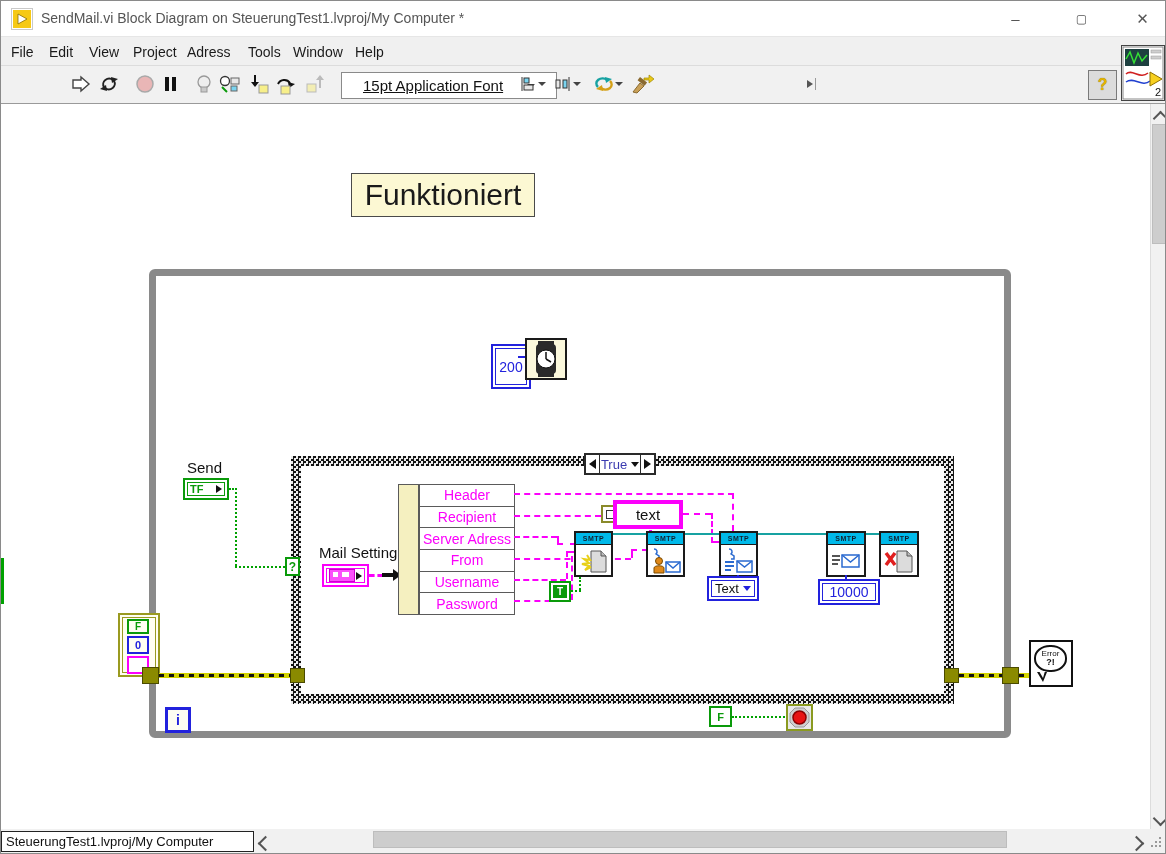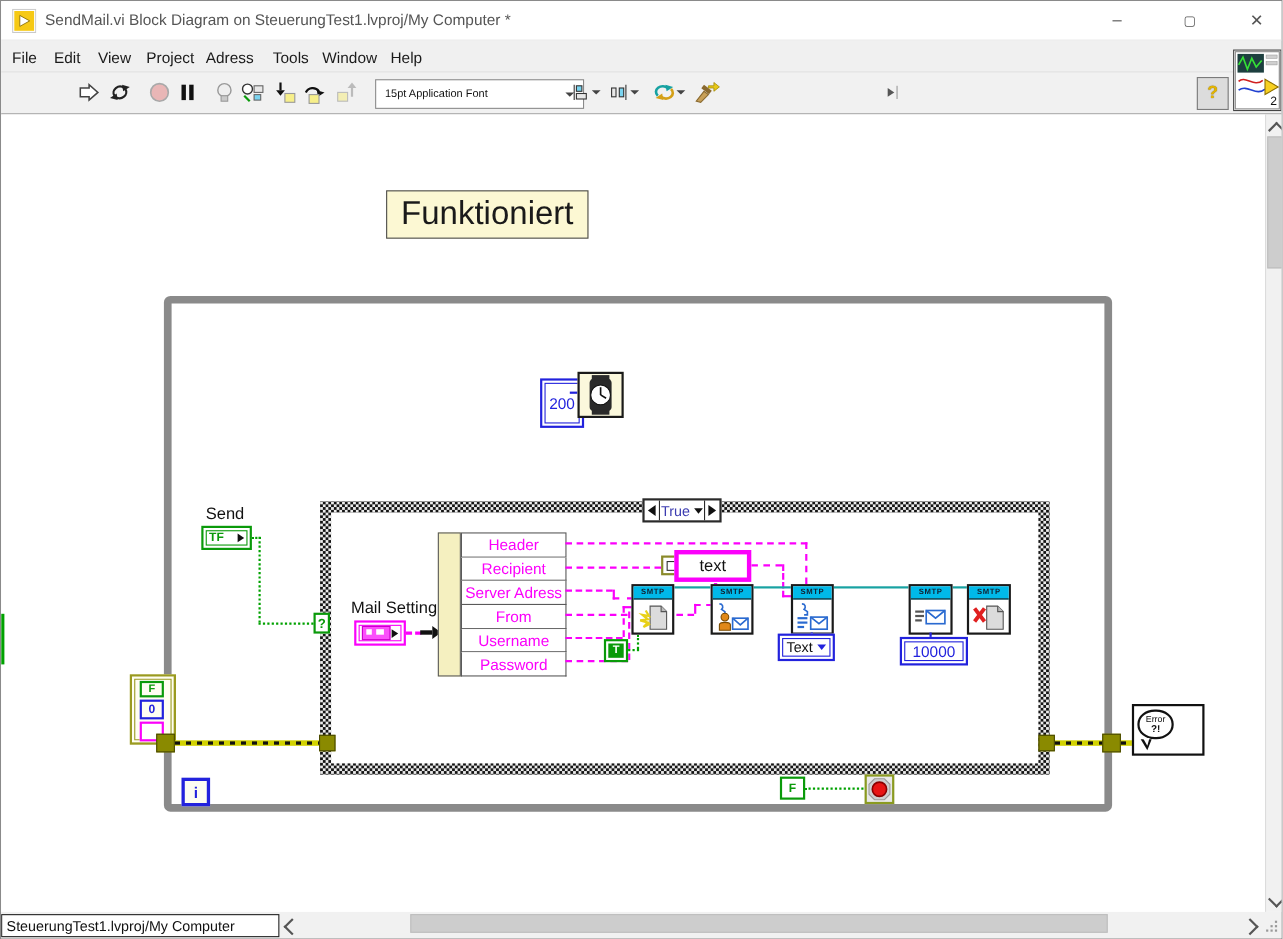--- a/index.html
+++ b/index.html
@@ -9,21 +9,21 @@
   .abs{position:absolute;box-sizing:border-box;}
   
   .titlebar{left:0;top:0;width:1164px;height:36px;background:#fff;border-bottom:1px solid #e6e6e6;}
   .title-text{left:40px;top:9px;font-size:14px;color:#555;}
   .winbtn{top:0;width:45px;height:35px;display:flex;align-items:center;justify-content:center;color:#555;font-size:15px;}
   .menubar{left:0;top:36px;width:1164px;height:29px;background:#f0f0f0;border-bottom:1px solid #dcdcdc;text-align:center;}
   .menu-item{position:absolute;top:0;height:29px;display:flex;align-items:center;font-size:14px;color:#1a1a1a;padding:0 4px;}
   .toolbar{left:0;top:65px;width:1164px;height:38px;background:#f1f1f1;border-bottom:1px solid #9a9a9a;}
   .tbtn{position:absolute;top:4px;width:28px;height:28px;display:flex;align-items:center;justify-content:center;}
   .fontdd{position:absolute;left:340px;top:6px;width:172px;height:25px;background:#fff;border:1px solid #8a8a8a;
-          display:flex;align-items:center;font-size:10px;color:#111;padding:0 8px;justify-content:space-between;}
+          display:flex;align-items:center;font-size:15px;color:#111;padding:0 21px;justify-content:space-between;text-decoration:underline;}
   .ddarrow{width:0;height:0;border:4px solid transparent;border-top-color:#444;margin-top:4px;}
   .searchbox{position:absolute;left:818px;top:4px;width:262px;height:29px;background:#fff;border:1px solid #e2e2e2;display:flex;align-items:center;}
   .searchbox input{border:none;outline:none;flex:1;font-size:13px;font-family:"Liberation Sans",sans-serif;color:#333;padding-left:8px;background:transparent;}
   .helpbtn{position:absolute;left:1087px;top:4px;width:27px;height:28px;background:#dcdcdc;border:1px solid #7a7a7a;
            display:flex;align-items:center;justify-content:center;font-size:16px;font-weight:bold;color:#e4b400;text-shadow:0 0 1px #6a5a00;}
   .vi-thumb{left:1120px;top:44px;width:44px;height:56px;background:#fff;border:1px solid #444;}
   
   .canvas{left:0;top:103px;width:1149px;height:725px;background:#fff;overflow:hidden;}
   .comment{background:#fcf8d3;border:1px solid #4a4a4a;display:flex;align-items:center;justify-content:center;
            font-size:30px;color:#1a1a1a;}
@@ -421,21 +421,21 @@
     <div class="abs" style="left:164px;top:603px;width:26px;height:26px;border:3px solid #2222dd;background:#fdfdf2;display:flex;align-items:center;justify-content:center;font-size:14px;font-weight:bold;color:#2222dd">i</div>
     <div class="abs" style="left:708px;top:602px;width:23px;height:21px;border:2px solid #0a9a0a;background:#fff;display:flex;align-items:center;justify-content:center;font-size:11px;font-weight:bold;color:#0a9a0a">F</div>
     <div class="abs wgrn-h" style="left:731px;top:612px;width:56px"></div>
     <div class="abs" style="left:785px;top:600px;width:27px;height:27px;border:2px solid #8a9a20;background:#e8e8e8;display:flex;align-items:center;justify-content:center">
       <svg width="21" height="21">
         <polygon points="6,1 15,1 20,6 20,15 15,20 6,20 1,15 1,6" fill="#cfcfcf" stroke="#9a9a9a"></polygon>
         <circle cx="10.5" cy="10.5" r="6.5" fill="#e81414" stroke="#8a0000" stroke-width="1.5"></circle>
         </svg>
     </div>
 
-    <div class="abs" style="left:1028px;top:536px;width:66px;height:47px;border:2px solid #111;background:#fff">
+    <div class="abs" style="left:1028px;top:536px;width:44px;height:47px;border:2px solid #111;background:#fff">
       <div class="abs" style="left:3px;top:3px;width:33px;height:27px;border:2px solid #111;border-radius:48%;display:flex;flex-direction:column;align-items:center;justify-content:center;line-height:1">
         <span style="font-size:8px;color:#111">Error</span>
         <span style="font-size:9px;font-weight:bold;color:#111">?!</span>
       </div>
       <span class="abs tri" style="left:6px;top:30px;border-width:10px 4px 0 6px;border-color:#111 transparent transparent transparent"></span>
       <span class="abs tri" style="left:8px;top:29px;border-width:7px 2px 0 4px;border-color:#fff transparent transparent transparent"></span>
     </div>
   </div>
 
   <div class="abs scroll" style="left:1149px;top:103px;width:17px;height:725px;border-left:1px solid #dcdcdc">

